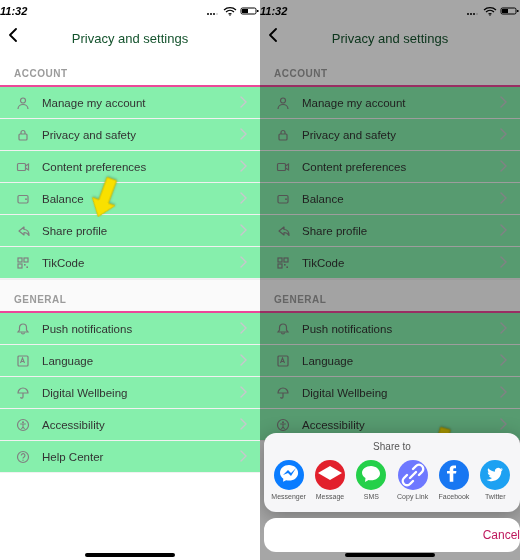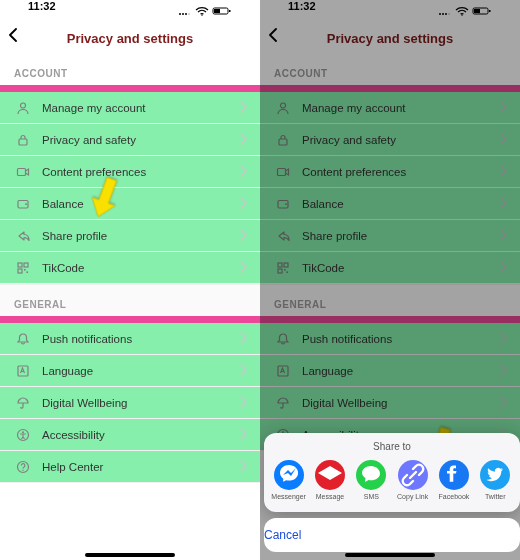--- a/index.html
+++ b/index.html
@@ -1,44 +1,44 @@
 <!DOCTYPE html>
 <html><head>
 <meta charset="utf-8">
 <style>
   * { box-sizing: border-box; margin: 0; padding: 0; }
   html, body { width: 520px; height: 560px; font-family: -apple-system, Helvetica, Arial, sans-serif; }
   body { display: flex; background:#fff; }
   .phone { width: 260px; height: 560px; position: relative; background:#fff; overflow:hidden; }
   .phone.right::after { content:""; position:absolute; inset:0; background:rgba(0,0,0,.35); pointer-events:none; }
-  .statusbar { height:22px; display:flex; justify-content:space-between; padding:0 28px; font-size:11px; font-weight:600; color:#000; }
+  .statusbar { height:22px; display:flex; align-items:center; justify-content:space-between; padding:0 0; font-size:11px; font-weight:600; color:#000;font-style:italic; }
   .sb-right { display:flex; align-items:center; gap:3px; }
   .sb-right svg { display:block; }
   .navbar { height:32px; display:flex; align-items:center; justify-content:center; position:relative; }
   .navbar .back { position:absolute; left:8px; top:6px; }
-  .navbar .title { font-size:13px; font-weight:700; color:#7f1d1d; }
-  .section-header { padding:14px 14px 6px; font-size:10px; font-weight:600; letter-spacing:.5px; color:#9b9b9b; background:#fafafa; border-top:1px solid #eee; border-bottom:7px solid #ec4899; }
+  .navbar .title { font-size:13px; font-weight:400; color:#14532d; }
+  .section-header { padding:14px 14px 6px; font-size:10px; font-weight:600; letter-spacing:.5px; color:#9b9b9b; background:#fafafa; border-top:1px solid #eee; border-bottom:2px solid #ec4899; }
   .section-header.first { border-top:none; background:#fff; }
   .row { display:flex; align-items:center; height:32px; padding:0 12px 0 14px; border-bottom:1px solid #f1f1f1; background:#86efac; }
   .row .ico { width:18px; display:flex; justify-content:center; color:#808080; }
   .row .label { flex:1; padding-left:10px; font-size:11.5px; color:#333; }
   .row .chev { color:#c7c7cc; }
   .home-ind { position:absolute; bottom:3px; left:50%; transform:translateX(-50%); width:90px; height:4px; background:#000; border-radius:3px; }
   
   .arrow { position:absolute; pointer-events:none; }
   .arrow svg { filter: drop-shadow(0 1px 1px rgba(0,0,0,.25)); }
   
   .sheet { position:absolute; left:4px; right:0; bottom:8px; z-index:5; }
   .panel { background:#f6f6f8; border-radius:12px; padding:8px 4px 4px; box-shadow:0 4px 20px rgba(0,0,0,.3); }
   .panel-title { text-align:center; font-size:10px; color:#555; padding-bottom:6px; }
   .apps { display:flex; justify-content:space-around; padding:2px 0 8px; }
   .app { display:flex; flex-direction:column; align-items:center; width:40px; }
   .app .circle { width:30px; height:30px; border-radius:50%; display:flex; align-items:center; justify-content:center; }
   .app .name { font-size:7px; color:#555; margin-top:3px; text-align:center; white-space:nowrap; }
-  .cancel { margin-top:6px; background:#fff; border-radius:12px; text-align:left; font-size:12px; color:#1d4ed8; padding:10px 0; }
+  .cancel { margin-top:6px; background:#fff; border-radius:12px; text-align:right; font-size:12px; color:#be185d; padding:10px 0; }
 </style>
 </head>
 <body>
 
 <svg width="0" height="0" style="position:absolute">
   <defs>
     <g id="i-chev">
         <path d="M1 1l5 5-5 5" stroke="currentColor" stroke-width="1.4" fill="none" stroke-linecap="round"></path>
       </g>
     <g id="i-back">

